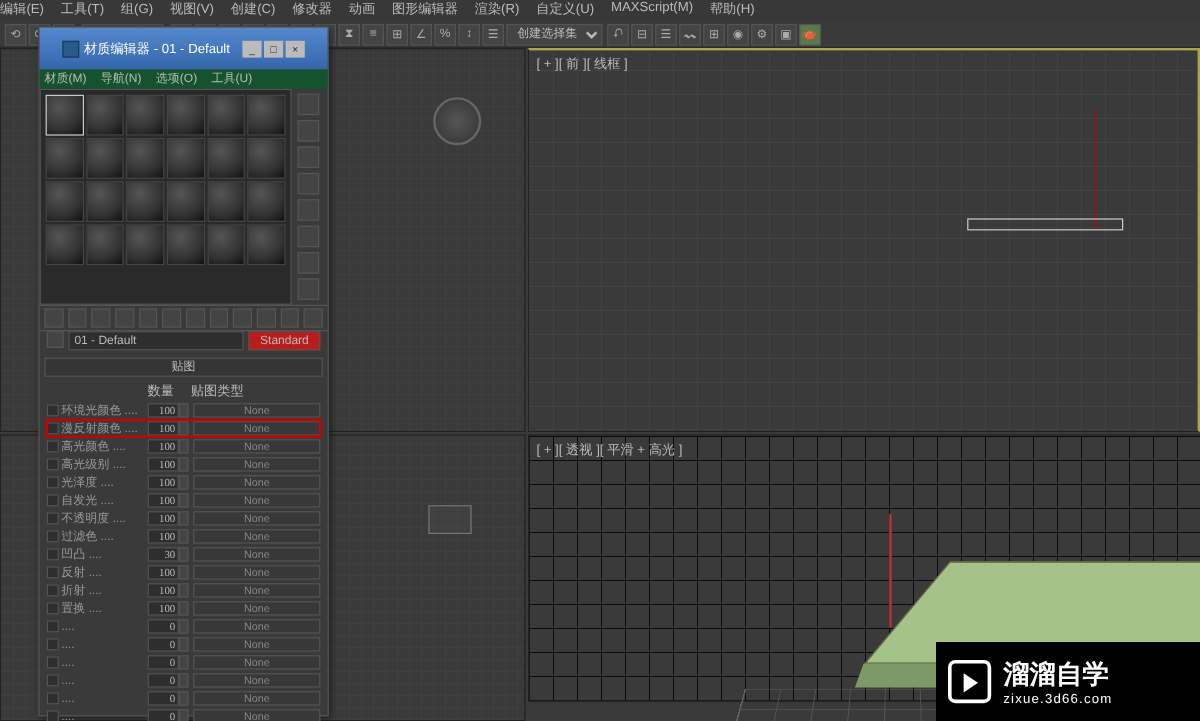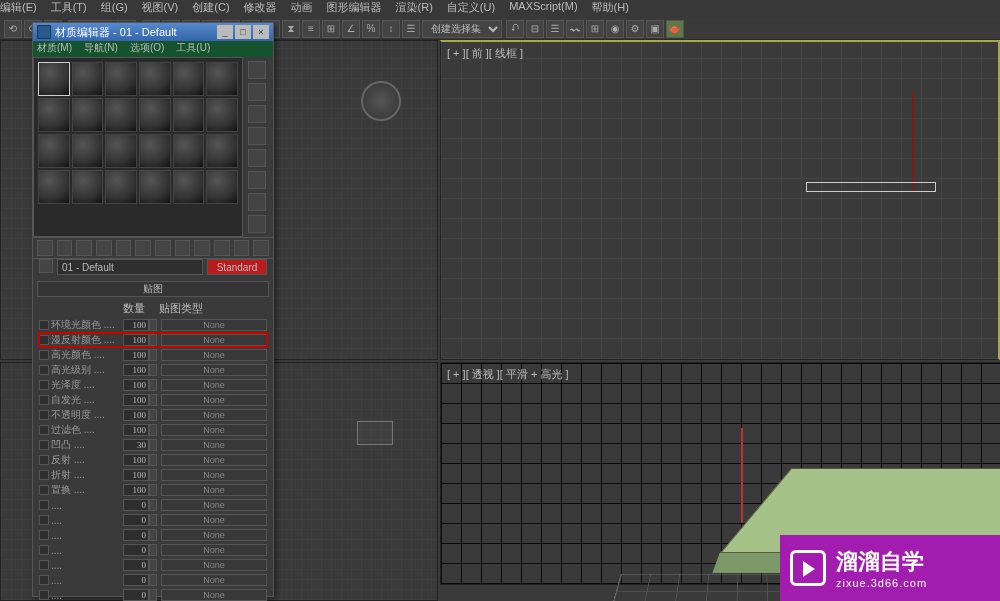--- a/index.html
+++ b/index.html
@@ -32,21 +32,21 @@
 .box-3d { position: absolute; left: 315px; top: 105px; width: 285px; height: 85px; }
 .box-top { position: absolute; width: 285px; height: 85px; background: #a5c288; transform: skewX(-40deg); border: 1px solid #5a5a3a; }
 .box-front { position: absolute; top: 85px; left: -40px; width: 285px; height: 20px; background: #7d9968; transform: skewX(-20deg); }
 
 
 .rect-outline { position: absolute; right: 62px; top: 140px; width: 130px; height: 10px; border: 1px solid #ccc; }
 .axis-z { position: absolute; right: 85px; top: 50px; width: 1px; height: 100px; background: #b00; }
 
 
 .mat-editor { position: absolute; top: 22px; left: 32px; width: 242px; height: 575px; background: #3a3a3a; border: 1px solid #555; box-shadow: 2px 2px 6px rgba(0,0,0,.5); }
-.mat-title { height: 18px; background: linear-gradient(#5588cc,#3366aa); display: flex; align-items: center; color: #fff; padding: 0 4px; }
+.mat-title { height: 35px; background: linear-gradient(#5588cc,#3366aa); display: flex; align-items: center; color: #fff; padding: 0 19px; }
 .mat-title-icon { width: 14px; height: 14px; background: #2a5a8a; border: 1px solid #1a3a5a; margin-right: 4px; }
 .mat-title-ctrls { margin-left: auto; display: flex; }
 .mat-title-btn { width: 16px; height: 14px; background: #bbb; margin-left: 2px; display: flex; align-items: center; justify-content: center; font-size: 9px; color: #333; }
 .mat-menubar { height: 16px; background: #14532d; display: flex; align-items: flex-start; padding-left: 4px; }
 .mat-menubar span { color: #bbb; margin-right: 12px; font-size: 10px; }
 
 
 .mat-body { display: flex; }
 .mat-samples { width: 210px; padding: 4px; display: grid; grid-template-columns: repeat(6, 1fr); grid-template-rows: repeat(4, 34px); gap: 2px; background: #2a2a2a; border: 1px solid #555; }
 .mat-sample { background: radial-gradient(circle at 35% 30%, #555 0%, #333 60%, #111 100%); border: 1px solid #444; }
@@ -72,21 +72,21 @@
 .map-col-type { flex: 1; text-align: left; }
 .map-row { display: flex; align-items: center; height: 14px; margin-bottom: 1px; }
 .map-row.highlight { outline: 2px solid #c00; outline-offset: -1px; }
 .map-chk { width: 10px; height: 10px; border: 1px solid #555; background: #2e2e2e; margin-right: 2px; }
 .map-name { width: 72px; color: #999; font-size: 10px; white-space: nowrap; overflow: hidden; }
 .map-amt { width: 26px; height: 12px; background: #2e2e2e; border: 1px solid #555; color: #bbb; font-size: 9px; text-align: right; padding-right: 2px; font-family: Liberation Serif, serif; }
 .map-spin { width: 8px; height: 12px; border: 1px solid #555; background: #444; }
 .map-type-btn { flex: 1; height: 12px; background: #383838; border: 1px solid #555; color: #888; font-size: 9px; text-align: center; margin-left: 4px; }
 
 
-.watermark { position: absolute; right: 0; bottom: 0; width: 220px; height: 66px; background: #a21caf; display: flex; align-items: center; padding: 0 10px; }
+.watermark { position: absolute; right: 0; bottom: 0; width: 220px; height: 66px; background: #000000; display: flex; align-items: center; padding: 0 10px; }
 .wm-icon { width: 36px; height: 36px; border: 3px solid #fff; border-radius: 6px; margin-right: 10px; position: relative; }
 .wm-icon::after { content: ""; position: absolute; left: 10px; top: 8px; border-left: 12px solid #fff; border-top: 8px solid transparent; border-bottom: 8px solid transparent; }
 .wm-text { color: #fff; }
 .wm-title { font-size: 22px; font-weight: bold; }
 .wm-sub { font-size: 11px; letter-spacing: 1px; }
 
 
 .viewcube { position: absolute; top: 12px; right: 22px; width: 40px; height: 40px; border: 2px solid #666; border-radius: 50%; background: radial-gradient(circle,#555,#333); }
 .pivot-gizmo { position: absolute; left: 300px; top: 65px; width: 2px; height: 95px; background: #b33; }
 </style>

